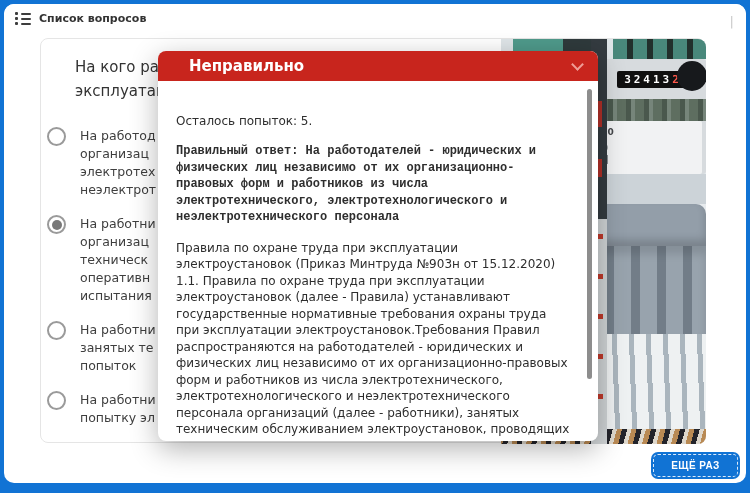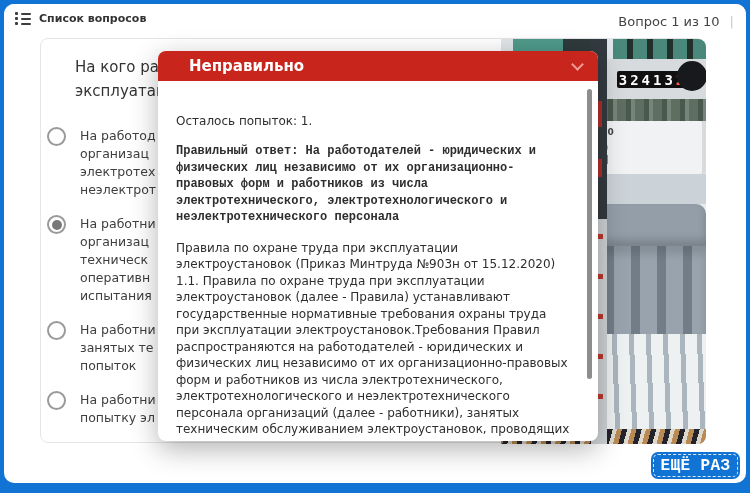--- a/index.html
+++ b/index.html
@@ -36,21 +36,21 @@
          overflow:hidden;background:#e7ebee;}
   .ph{position:absolute;}
   .ph-topband{left:0;top:0;width:205px;height:20px;background:#dfe5e8;}
   .ph-teal{left:12px;top:0;width:50px;height:20px;background:#4f9a8b;}
   .ph-darkchip{left:62px;top:0;width:42px;height:20px;background:#2f3a3c;}
   .ph-pcbtop{left:112px;top:0;width:93px;height:20px;
              background:repeating-linear-gradient(90deg,#49887b 0 14px,#22302c 14px 20px);}
   .ph-meter{left:8px;top:20px;width:197px;height:115px;background:#d7dbde;border-radius:3px;}
   .ph-counter{left:108px;top:12px;width:72px;height:17px;background:#101010;border-radius:2px;
               display:flex;align-items:center;justify-content:center;
-              font-family:"DejaVu Sans Mono",monospace;font-size:14px;font-weight:bold;letter-spacing:3px;color:#fff;}
+              font-family:"DejaVu Sans Mono",monospace;font-size:11px;font-weight:bold;letter-spacing:3px;color:#fff;}
   .ph-counter .last{color:#ff5a4d;}
   .ph-knob{left:168px;top:2px;width:30px;height:30px;background:#17191c;border-radius:50%;}
   .ph-pcbstrip{left:0;top:40px;width:197px;height:22px;
                background:repeating-linear-gradient(90deg,#5e6e60 0 9px,#4a584d 9px 14px,#76857a 14px 18px);}
   .ph-face{left:4px;top:62px;width:189px;height:53px;background:#f1f2f3;border-radius:2px;}
   .ph-voltage{left:82px;top:6px;font-size:9px;color:#44474a;font-weight:600;}
   .ph-glyph1{left:36px;top:22px;width:12px;height:8px;border-bottom:2px solid #8a8f93;}
   .ph-glyph2{left:86px;top:22px;width:7px;height:7px;border:1px solid #8a8f93;border-radius:50%;}
   .ph-glyph3{left:86px;top:34px;width:7px;height:7px;border:1px solid #8a8f93;}
   .ph-midband{left:0;top:135px;width:205px;height:30px;background:#ccd3d8;}
@@ -83,22 +83,22 @@
               border-radius:0 0 8px 8px;box-sizing:border-box;}
   .modal-body p{margin:0 0 14px 0;}
   .p-bold{font-weight:bold;font-family:Liberation Mono, monospace;}
   .scroll-thumb{position:absolute;right:6px;top:38px;width:5px;height:290px;background:#8d8d8d;border-radius:3px;cursor:grab;}
 
   
   .retry-btn{position:absolute;left:647px;top:448px;width:89px;height:27px;background:#1173d4;
              border:none;border-radius:7px;padding:2px;cursor:pointer;}
   .retry-inner{width:100%;height:100%;border:1px dashed rgba(255,255,255,.85);border-radius:5px;
                display:flex;align-items:center;justify-content:center;box-sizing:border-box;
-               color:#fff;font-weight:bold;font-size:16px;letter-spacing:.4px;
-               font-family:Liberation Mono, monospace;}
+               color:#fff;font-weight:bold;font-size:10px;letter-spacing:.4px;
+               font-family:Liberation Sans, sans-serif;}
 </style>
 </head>
 <body>
 
 <div class="stage">
   <div class="card">
 
     <div class="topbar">
       <div class="tb-left">
         <span class="list-icon">
@@ -111,21 +111,20 @@
               <span class="bar"></span>
             </span>
           <span class="row">
               <span class="dot"></span>
               <span class="bar"></span>
             </span>
         </span>
         <span class="tb-title">Список вопросов</span>
       </div>
       <div class="tb-right">
-        <span>Вопрос 1 из 10</span>
         <span class="tb-sep">|</span>
       </div>
     </div>
 
     <div class="qpanel">
       <div class="qtext">
         <div>На кого расп</div>
         <div>эксплуатаци</div>
       </div>
 
@@ -204,21 +203,21 @@
     </div>
 
     <div class="modal">
       <div class="modal-header">
         <span class="modal-title">Неправильно</span>
         <span class="chevron"></span>
       </div>
       <div class="modal-body">
         <p>
           <br>
-          <span>Осталось попыток: 1.</span>
+          <span>Осталось попыток: 5.</span>
         </p>
         <p class="p-bold">Правильный ответ: На работодателей - юридических и физических лиц независимо от их организационно-правовых форм и работников из числа электротехнического, электротехнологического и неэлектротехнического персонала</p>
         <p>Правила по охране труда при эксплуатации электроустановок (Приказ Минтруда №903н от 15.12.2020) 1.1. Правила по охране труда при эксплуатации электроустановок (далее - Правила) устанавливают государственные нормативные требования охраны труда при эксплуатации электроустановок.Требования Правил распространяются на работодателей - юридических и физических лиц независимо от их организационно-правовых форм и работников из числа электротехнического, электротехнологического и неэлектротехнического персонала организаций (далее - работники), занятых техническим обслуживанием электроустановок, проводящих в них оперативные переключения, организующих и выполняющих строительные, монтажные, наладочные, ремонтные работы, испытания и измерения, в том числе работы с приборами учета электроэнергии, измерительными приборами и средствами автоматики, а также осуществляющих управление технологическими режимами работы объектов электроэнергетики и</p>
       </div>
       <div class="scroll-thumb"></div>
     </div>
 
     <button class="retry-btn">
       <span class="retry-inner">ЕЩЁ РАЗ</span>
     </button>

